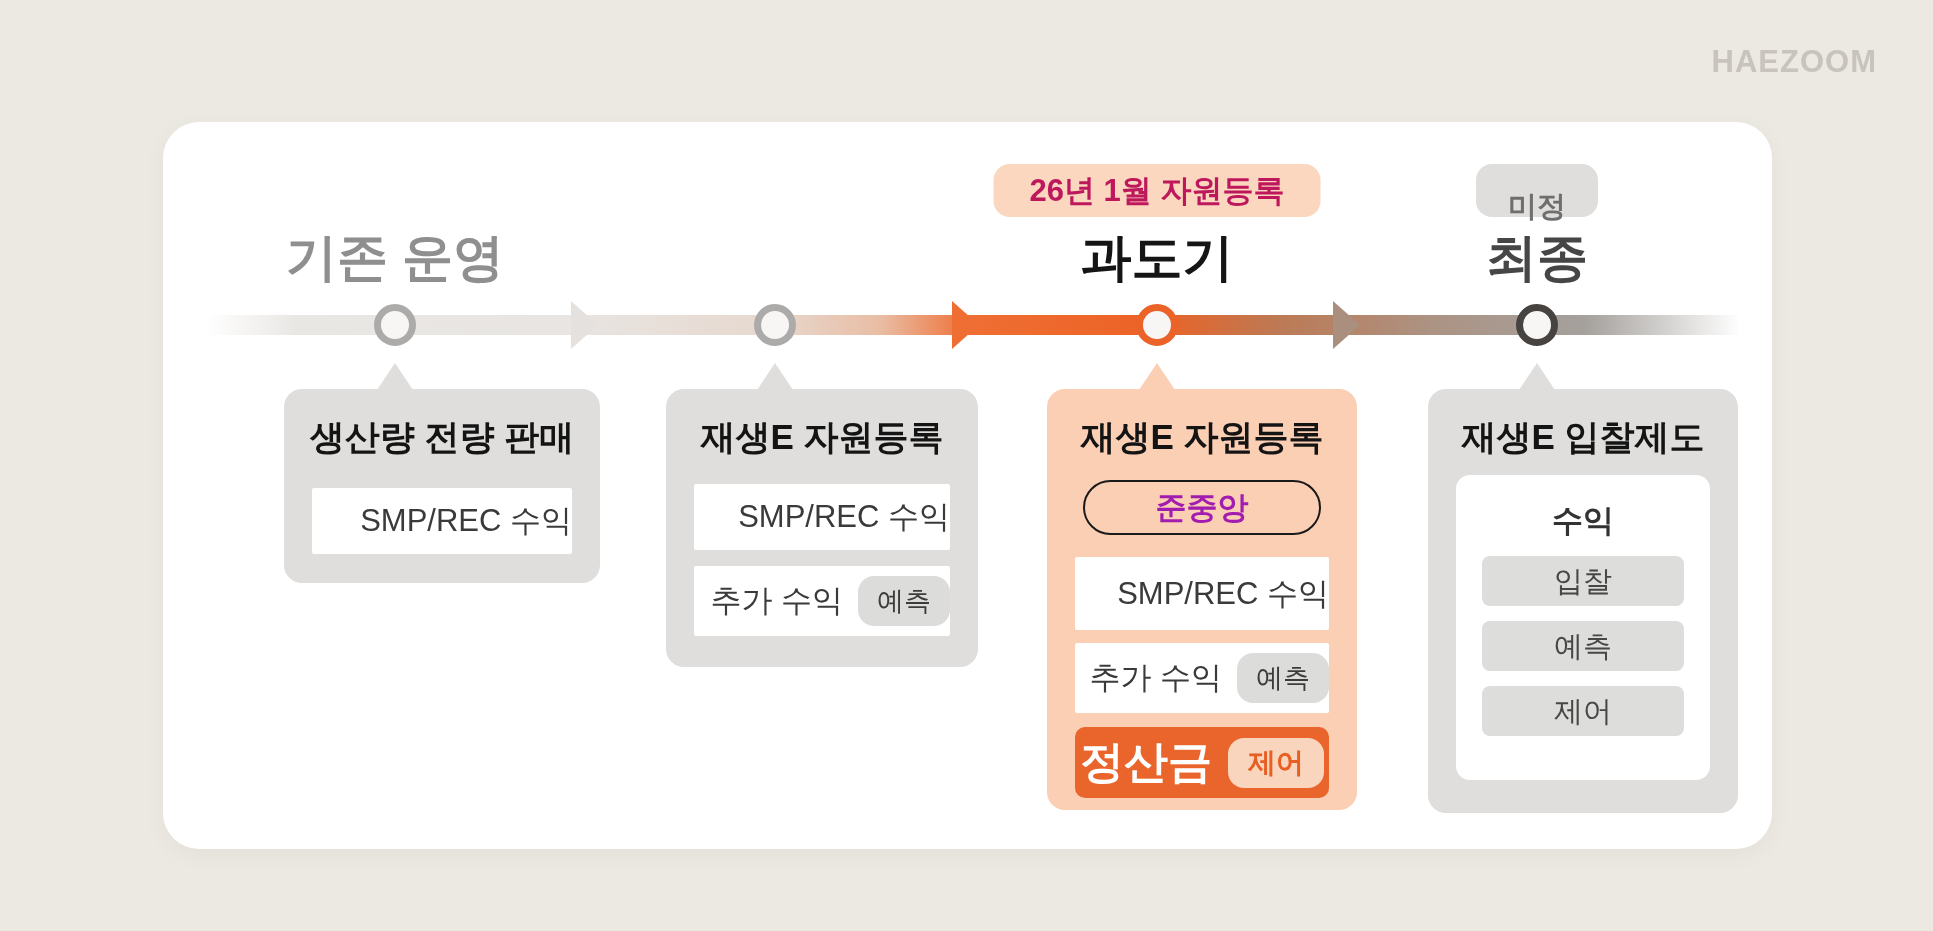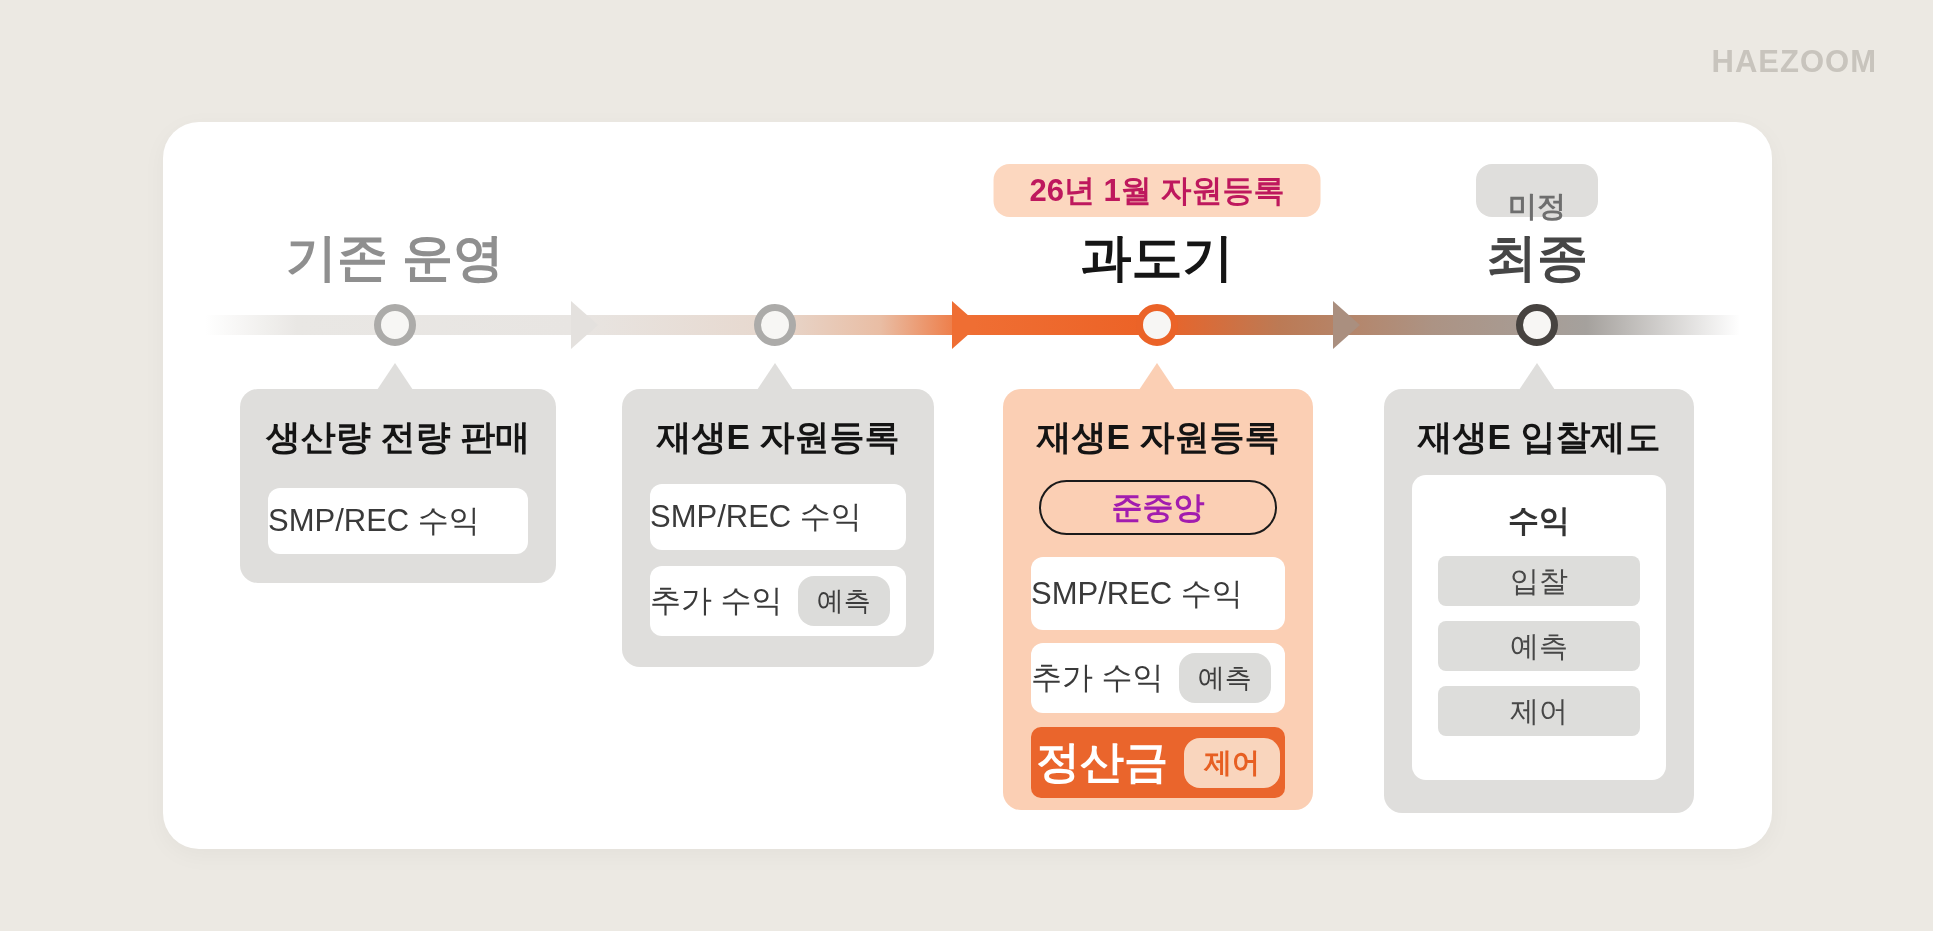--- a/index.html
+++ b/index.html
@@ -72,35 +72,35 @@
     border-bottom:27px solid #DFDEDC;
   }
   .notch.c1 { left:214px; }
   .notch.c2 { left:594px; }
   .notch.c3 { left:976px; border-bottom-color:#FBCFB4; }
   .notch.c4 { left:1356px; }
   
   .card {
     position:absolute; top:267px;
     background:#DFDEDC; border-radius:18px;
-    display:flex; flex-direction:column; align-items:stretch;
+    display:flex; flex-direction:column; align-items:stretch;margin-left:44px;
   }
   .card.c1 { left:77px;  width:316px; height:194px; }
   .card.c2 { left:459px; width:312px; height:278px; }
   .card.c3 { left:840px; width:310px; height:421px; background:#FBCFB4; }
   .card.c4 { left:1221px; width:310px; height:424px; }
   .card-title {
     margin-top:26px; text-align:center;
     font-size:35px; font-weight:bold; color:#141414;
     line-height:44px; white-space:nowrap;
   }
   .white-box {
-    margin:0 28px; background:#FFFFFF; border-radius:12px;
-    display:flex; align-items:center; justify-content:flex-start;
-    font-size:31px; color:#3A3A3A; gap:15px; white-space:nowrap;
+    margin:0 28px; background:#FFFFFF; border-radius:2px;
+    display:flex; align-items:center; justify-content:flex-end;
+    font-size:31px; color:#3A3A3A; gap:15px; white-space:nowrap;padding-left:8px;
   }
   .c1 .white-box { margin-top:29px; height:66px; }
   .c2 .white-box.b1 { margin-top:25px; height:66px; }
   .c2 .white-box.b2 { margin-top:16px; height:70px; }
   .c3 .white-box.b1 { margin-top:22px; height:73px; }
   .c3 .white-box.b2 { margin-top:13px; height:70px; }
   .outline-pill {
     margin:21px 36px 0 36px; height:55px;
     border:2.5px solid #1A1A1A; border-radius:28px;
     background:transparent;

